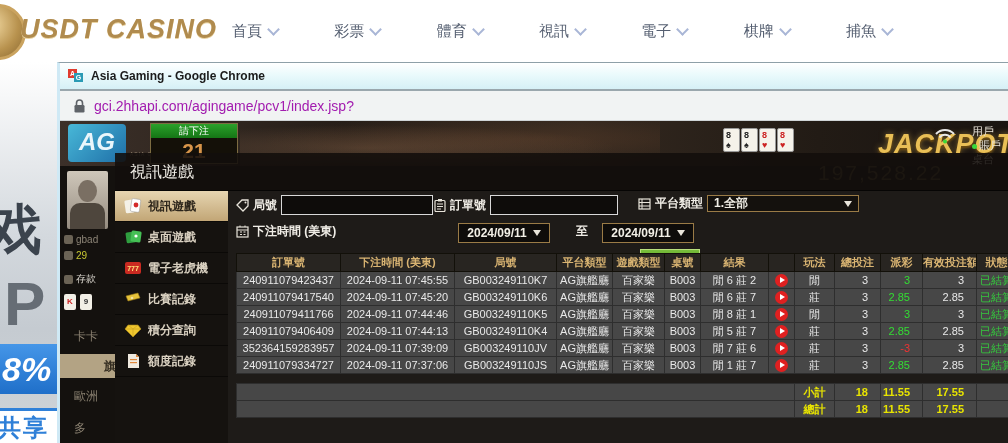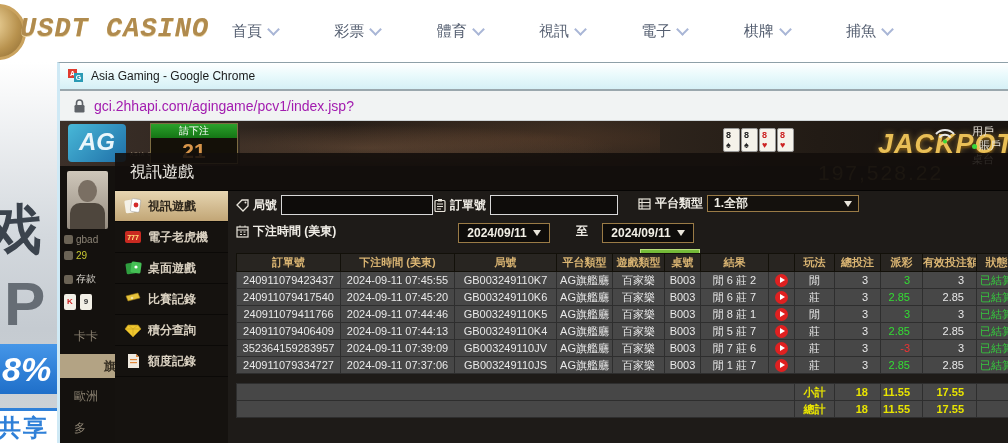--- a/index.html
+++ b/index.html
@@ -1,19 +1,19 @@
 <!DOCTYPE html>
 <html><head>
 <meta charset="utf-8">
 <style>
   html,body{margin:0;padding:0;width:1008px;height:443px;overflow:hidden;
     font-family:"Liberation Sans","DejaVu Sans",sans-serif;background:#fff;position:relative;}
 
   
-  .site-header{position:absolute;left:0;top:0;width:1008px;height:62px;background:#fff;font-family:Liberation Mono, monospace;}
+  .site-header{position:absolute;left:0;top:0;width:1008px;height:62px;background:#fff;}
   .logo-coin{position:absolute;left:-30px;top:4px;width:56px;height:56px;border-radius:50%;
     background:radial-gradient(circle at 35% 35%,#f3dba4,#b8924e 60%,#8a6830);border:3px solid #caa35f;box-sizing:border-box;}
   .logo-text{position:absolute;left:20px;top:14px;font-size:27px;font-weight:bold;font-style:italic;
     color:#b08b4e;letter-spacing:1px;text-shadow:0 1px 0 #e9d3a2;}
   .nav{position:absolute;left:232px;top:0;width:660px;height:62px;display:flex;justify-content:space-between;align-items:center;}
   .nav-item{display:flex;align-items:center;gap:7px;cursor:pointer;}
   .nav-label{font-size:15px;color:#545e70;}
   .chev{width:7px;height:7px;border-right:2px solid #a9b6d6;border-bottom:2px solid #a9b6d6;
     transform:rotate(45deg);margin-top:-4px;}
 
@@ -31,21 +31,21 @@
   .chrome-window{position:absolute;left:57px;top:62px;width:951px;height:381px;
     border-left:3px solid #cfe9f5;border-top:1px solid #8ea0a8;box-sizing:border-box;background:#161412;}
   .titlebar{position:absolute;left:0;top:0;right:0;height:28px;
     background:linear-gradient(180deg,#ffffff 0%,#eafafc 45%,#d6f0f6 100%);
     border-bottom:2px solid #9aa7ad;display:flex;align-items:center;padding-left:8px;box-sizing:border-box;}
   .favicon{position:relative;width:16px;height:14px;margin-right:7px;}
   .fav-a{position:absolute;left:0;top:0;width:9px;height:9px;background:#e03c2f;color:#fff;
     font-size:7px;font-weight:bold;text-align:center;line-height:9px;}
   .fav-g{position:absolute;left:6px;top:4px;width:9px;height:9px;background:#2a9bb5;color:#fff;
     font-size:7px;font-weight:bold;text-align:center;line-height:9px;}
-  .win-title{font-size:12px;color:#1b1b1b;}
+  .win-title{font-size:12px;color:#1b1b1b;font-weight:bold;}
   .urlbar{position:absolute;left:0;top:28px;right:0;height:30px;background:#f1f3f3;
     border-bottom:1px solid #cfd4d6;display:flex;align-items:center;padding-left:14px;box-sizing:border-box;}
   .url-text{font-size:14px;color:#a21caf;margin-left:9px;}
 
   
   .game{position:absolute;left:0;top:58px;right:0;bottom:0;background:#141110;overflow:hidden;}
   .game-header{position:absolute;left:0;top:0;width:100%;height:45px;
     background:linear-gradient(90deg,#3c3029 0%,#261e18 30%,#33281f 55%,#221b15 80%,#191411 100%);}
   .game-header:before{content:"";position:absolute;left:180px;top:0;width:420px;height:45px;
     background:radial-gradient(ellipse at 30% 60%,rgba(150,110,80,.35),transparent 60%),
@@ -252,32 +252,32 @@
             <svg class="ticon" viewBox="0 0 18 16">
               <rect x="1" y="2" width="9" height="13" rx="1.5" fill="#f4f1e8" transform="rotate(-8 5 8)"></rect>
               <rect x="7" y="1" width="9" height="13" rx="1.5" fill="#fff" stroke="#999" stroke-width=".5" transform="rotate(8 12 8)"></rect>
               <circle cx="12" cy="7" r="2.4" fill="#d42b2b"></circle>
             </svg>
             <span>視訊遊戲</span>
             <span class="tab-arrow"></span>
           </div>
           <div class="tab">
             <svg class="ticon" viewBox="0 0 18 16">
-              <rect x="1" y="2" width="16" height="12" rx="2" fill="#c92a21"></rect>
-              <text x="9" y="11" font-size="7" font-weight="bold" fill="#ffe27a" text-anchor="middle">777</text>
-            </svg>
-            <span>電子老虎機</span>
-          </div>
-          <div class="tab">
-            <svg class="ticon" viewBox="0 0 18 16">
               <rect x="2" y="3" width="10" height="11" rx="1.5" fill="#2f9e3f" transform="rotate(-8 6 8)"></rect>
               <rect x="7" y="2" width="10" height="11" rx="1.5" fill="#45c055" transform="rotate(8 12 8)"></rect>
               <circle cx="12" cy="7" r="1.6" fill="#fff"></circle>
             </svg>
             <span>桌面遊戲</span>
+          </div>
+          <div class="tab">
+            <svg class="ticon" viewBox="0 0 18 16">
+              <rect x="1" y="2" width="16" height="12" rx="2" fill="#c92a21"></rect>
+              <text x="9" y="11" font-size="7" font-weight="bold" fill="#ffe27a" text-anchor="middle">777</text>
+            </svg>
+            <span>電子老虎機</span>
           </div>
           <div class="tab">
             <svg class="ticon" viewBox="0 0 18 16">
               <path d="M2 5 l12 -3 2 5 -12 3 z" fill="#e6c23a" stroke="#9a7b16" stroke-width=".6"></path>
               <circle cx="8" cy="7" r="1.3" fill="#fff8"></circle>
             </svg>
             <span>比賽記錄</span>
           </div>
           <div class="tab">
             <svg class="ticon" viewBox="0 0 18 16">

